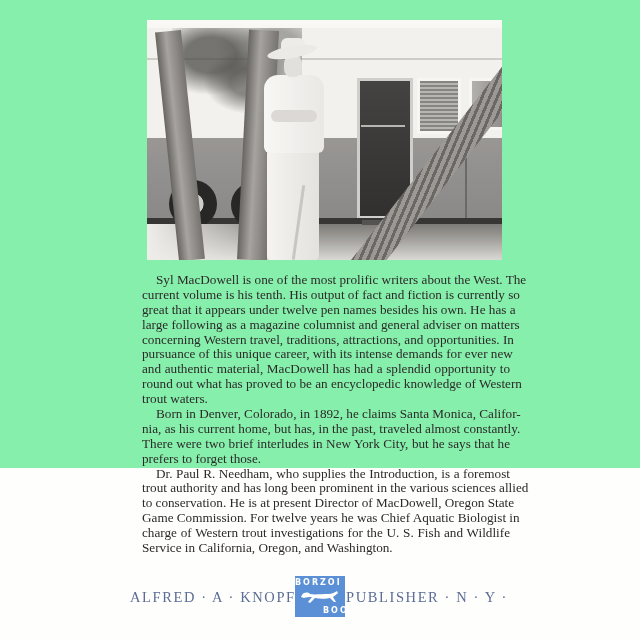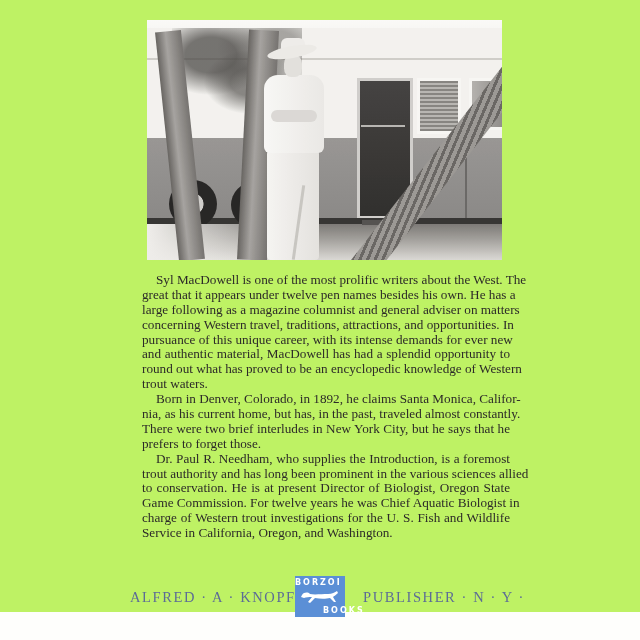--- a/index.html
+++ b/index.html
@@ -6,22 +6,22 @@
       margin: 0;
       padding: 0;
       width: 640px;
       height: 640px;
       background: #fefefc;
       overflow: hidden;
     }
     .page {
       position: relative;
       width: 640px;
-      height: 612px;
-      background: #bef264;
+      height: 468px;
+      background: #86efac;
     }
     
     .photo {
       position: absolute;
       left: 147px;
       top: 20px;
       width: 355px;
       height: 240px;
       overflow: hidden;
       background: #e8e4dc;
@@ -171,21 +171,21 @@
     .footer-left, .footer-right {
       position: absolute;
       top: 589px;
       font-family: "Liberation Serif", "DejaVu Serif", serif;
       font-size: 14.5px;
       letter-spacing: 1.6px;
       color: #5c6c96;
       white-space: nowrap;
     }
     .footer-left { left: 130px; }
-    .footer-right { left: 363px; }
+    .footer-right { left: 346px; }
     .logo {
       position: absolute;
       left: 295px;
       top: 576px;
       width: 50px;
       height: 41px;
       background: #5b8fd6;
       font-family: "DejaVu Sans", sans-serif;
       color: #ffffff;
       font-size: 8px;
@@ -233,38 +233,39 @@
     <div class="man-torso"></div>
     <div class="man-arms"></div>
     <div class="man-head"></div>
     <div class="man-hat-crown"></div>
     <div class="man-hat"></div>
   </div>
 
   <div class="bio">
     <div>
       <span class="line indent">Syl MacDowell is one of the most prolific writers about the West. The</span>
+      <span class="line">current volume is his tenth. His output of fact and fiction is currently so</span>
       <span class="line">great that it appears under twelve pen names besides his own. He has a</span>
       <span class="line">large following as a magazine columnist and general adviser on matters</span>
       <span class="line">concerning Western travel, traditions, attractions, and opportunities. In</span>
       <span class="line">pursuance of this unique career, with its intense demands for ever new</span>
       <span class="line">and authentic material, MacDowell has had a splendid opportunity to</span>
       <span class="line">round out what has proved to be an encyclopedic knowledge of Western</span>
       <span class="line last">trout waters.</span>
     </div>
     <div>
       <span class="line indent">Born in Denver, Colorado, in 1892, he claims Santa Monica, Califor-</span>
       <span class="line">nia, as his current home, but has, in the past, traveled almost constantly.</span>
       <span class="line">There were two brief interludes in New York City, but he says that he</span>
       <span class="line last">prefers to forget those.</span>
     </div>
     <div>
       <span class="line indent">Dr. Paul R. Needham, who supplies the Introduction, is a foremost</span>
       <span class="line">trout authority and has long been prominent in the various sciences allied</span>
-      <span class="line">to conservation. He is at present Director of Biologist, Oregon State</span>
+      <span class="line">to conservation. He is at present Director of MacDowell, Oregon State</span>
       <span class="line">Game Commission. For twelve years he was Chief Aquatic Biologist in</span>
       <span class="line">charge of Western trout investigations for the U. S. Fish and Wildlife</span>
       <span class="line last">Service in California, Oregon, and Washington.</span>
     </div>
   </div>
 
   <div class="footer-left">ALFRED · A · KNOPF</div>
 
   <div class="logo">
     <div class="logo-top">BORZOI</div>

